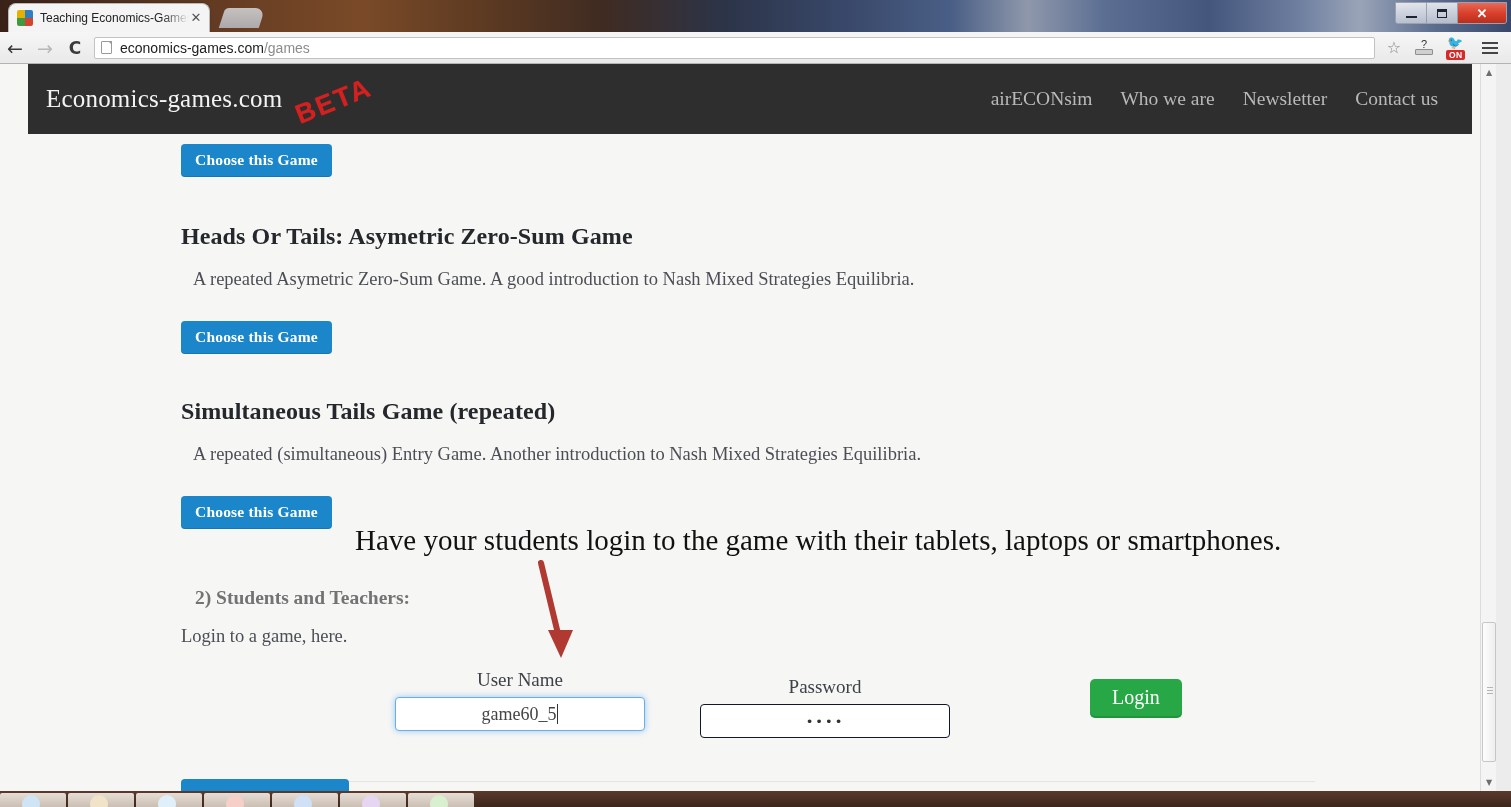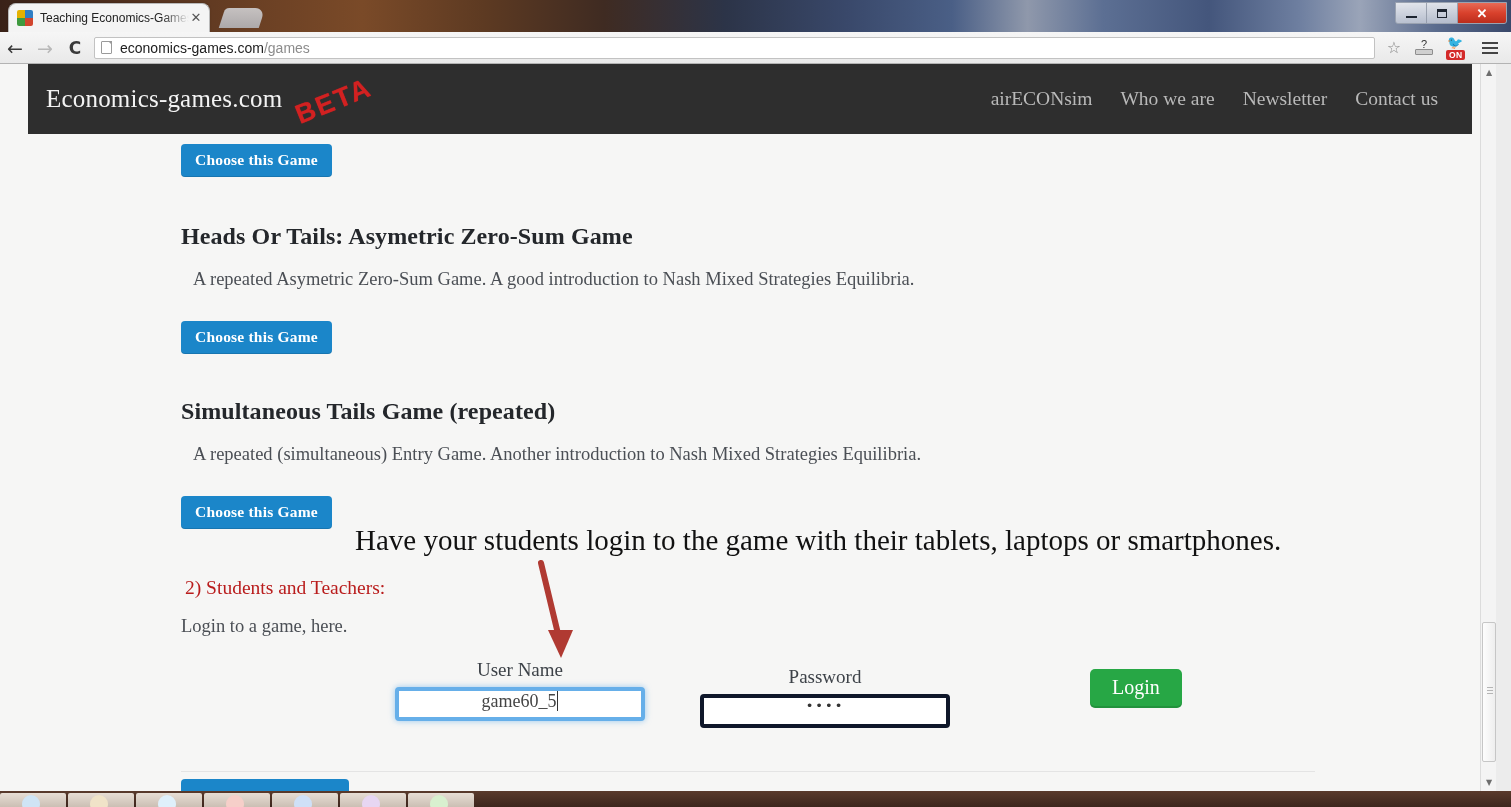--- a/index.html
+++ b/index.html
@@ -166,39 +166,39 @@
     box-shadow: inset 0 -1px 0 rgba(0,0,0,.12);
   }
   .game-title {
     font-size: 24px; font-weight: bold; color: #24272b; margin: 0;
     font-family: "Liberation Serif", serif; letter-spacing: .1px;
   }
   .game-desc {
     font-size: 18.5px; color: #4b4f55; margin: 12px; font-family: "Liberation Serif", serif;
   }
   .section-title {
-    font-size: 19.5px; font-weight: normal; color: #b91c1c; margin: 4px;
+    font-size: 19.5px; font-weight: bold; color: #737373; margin: 14px;
     font-family: "Liberation Serif", serif;
   }
   .section-sub { font-size: 18.5px; color: #4b4f55; margin: 0; font-family: "Liberation Serif", serif; }
 
   
   .login-row { position: relative; margin-top: 22px; height: 80px; }
   .field { position: absolute; }
   .field label {
     display: block; text-align: center; font-size: 19px; color: #3d4248;
     font-family: "Liberation Serif", serif; margin-bottom: 6px;
   }
   .caret {
     display: inline-block; width: 1px; height: 20px; background: #333;
     vertical-align: -4px; margin-left: 1px;
   }
   .fakeinput {
-    width: 250px; height: 34px; border: 4px solid #0f172a; border-radius: 4px;
-    background: #fff; display: flex; justify-content: center;
+    width: 250px; height: 34px; border: 1px solid #0f172a; border-radius: 4px;
+    background: #fff; display: flex; align-items: center; justify-content: center;
     font-family: "Liberation Serif", serif; font-size: 18px; color: #444;
   }
   .fakeinput.focused { border-color: #66afe9; box-shadow: 0 0 6px rgba(102,175,233,.65); }
   .dots { letter-spacing: 2px; font-size: 13px; color: #333; font-family: "DejaVu Sans", sans-serif; }
   .btn-login {
     position: absolute; left: 1090px; top: 10px;
     background: #27a745; color: #fff; border: none; border-radius: 5px;
     font-family: "Liberation Serif", serif; font-size: 20px;
     padding: 7px 22px 9px; box-shadow: inset 0 -2px 0 rgba(0,0,0,.12);
   }

